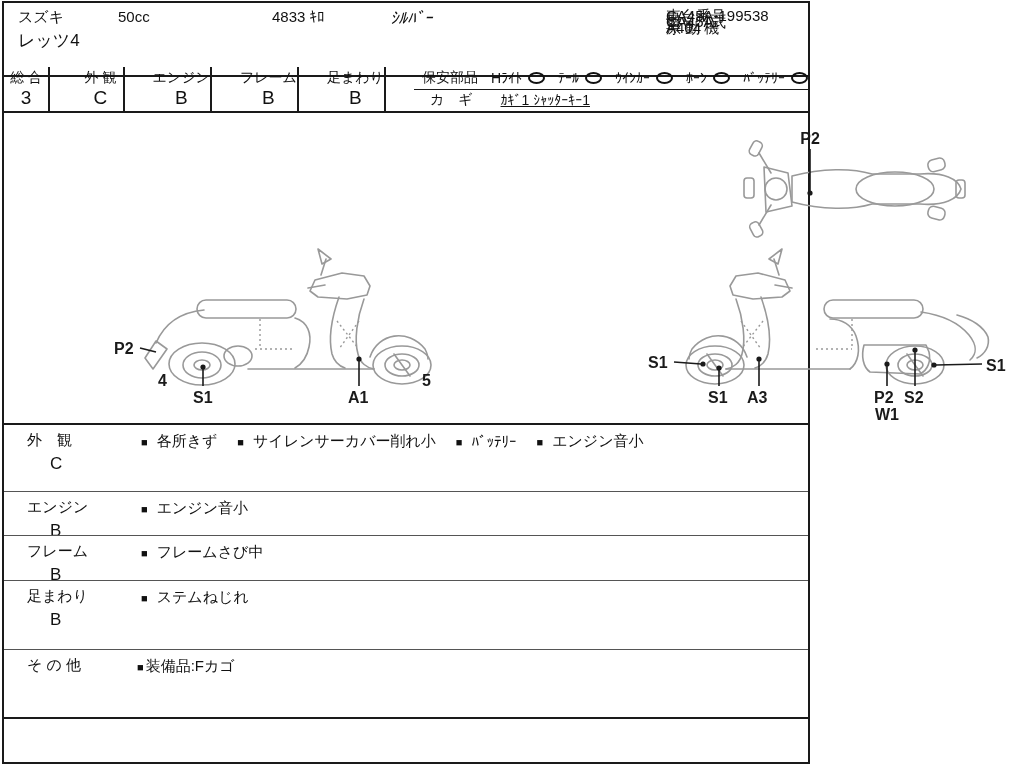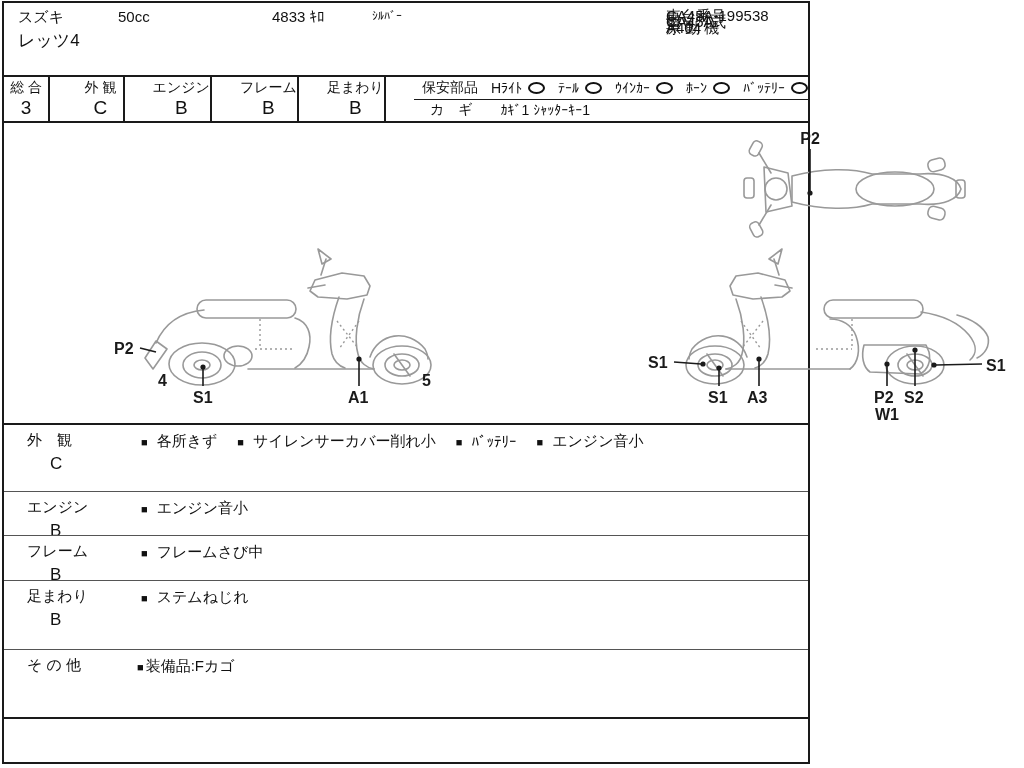--- a/index.html
+++ b/index.html
@@ -7,36 +7,36 @@
   body { font-family:"Liberation Sans", sans-serif; color:#111; position:relative; }
   .sheet { position:absolute; left:2px; top:1px; width:808px; height:763px; border:2px solid #1a1a1a; background:#fff; }
 
   
   .header { position:absolute; left:0; top:0; width:100%; height:74px; border-bottom:2px solid #1a1a1a; }
   .header span { position:absolute; white-space:nowrap; }
   .maker   { left:14px; top:5px;  font-size:15px; }
   .model   { left:14px; top:26px; font-size:17px; }
   .cc      { left:114px; top:5px; font-size:15px; }
   .mileage { left:222px; top:5px; font-size:15px;margin-left:46px; }
-  .color   { left:368px; top:6px; font-size:12px; }
+  .color   { left:386px; top:6px; font-size:17px;font-style:italic; }
   .idblock { position:absolute; left:662px; top:4px; font-size:15px; }
   .idrow { display:flex; gap:8px; margin-bottom:6px; white-space:nowrap; }
 
   
-  .grades { position:absolute; left:0; top:74px; width:100%; height:46px; border-bottom:2px solid #1a1a1a; display:flex;gap:28px; }
+  .grades { position:absolute; left:0; top:64px; width:100%; height:46px; border-bottom:2px solid #1a1a1a; display:flex;gap:28px; }
   .gbox { width:92px; border-right:2px solid #1a1a1a; text-align:center; padding-top:2px; }
   .gbox .glabel { font-size:14px; display:block; white-space:nowrap; }
   .gbox .gvalue { font-size:19px; display:block; margin-top:0px; }
   .safety { flex:1; display:flex; flex-direction:column; }
   .safety-row { flex:1; display:flex; align-items:center; padding-left:8px; border-bottom:1px solid #1a1a1a; font-size:14px; white-space:nowrap; }
   .keys-row { flex:1; display:flex; align-items:center; padding-left:16px; font-size:14px; white-space:nowrap; border-bottom:none; }
   .sp-item { display:flex; align-items:center; margin-left:13px; }
   .sp-item .nm { margin-right:6px; }
   .okc { display:inline-block; width:17px; height:12px; border:2px solid #111; border-radius:50%; }
-  .keys-row .kv { margin-left:28px; }
+  .keys-row .kv { margin-left:28px;text-decoration:underline; }
 
   
   .diagram { position:absolute; left:0; top:120px; width:1015px; height:300px;margin-left:48px; }
 
   
   .crow { position:absolute; left:0; width:100%; border-top:1px solid #555; }
   .crow.thick { border-top:2px solid #1a1a1a; }
   .crow .clabel { position:absolute; left:23px; top:6px; font-size:15px; white-space:nowrap; }
   .crow .cgrade { position:absolute; left:46px; top:29px; font-size:17px; }
   .items { position:absolute; left:137px; top:7px; display:flex; gap:20px; white-space:nowrap; }

